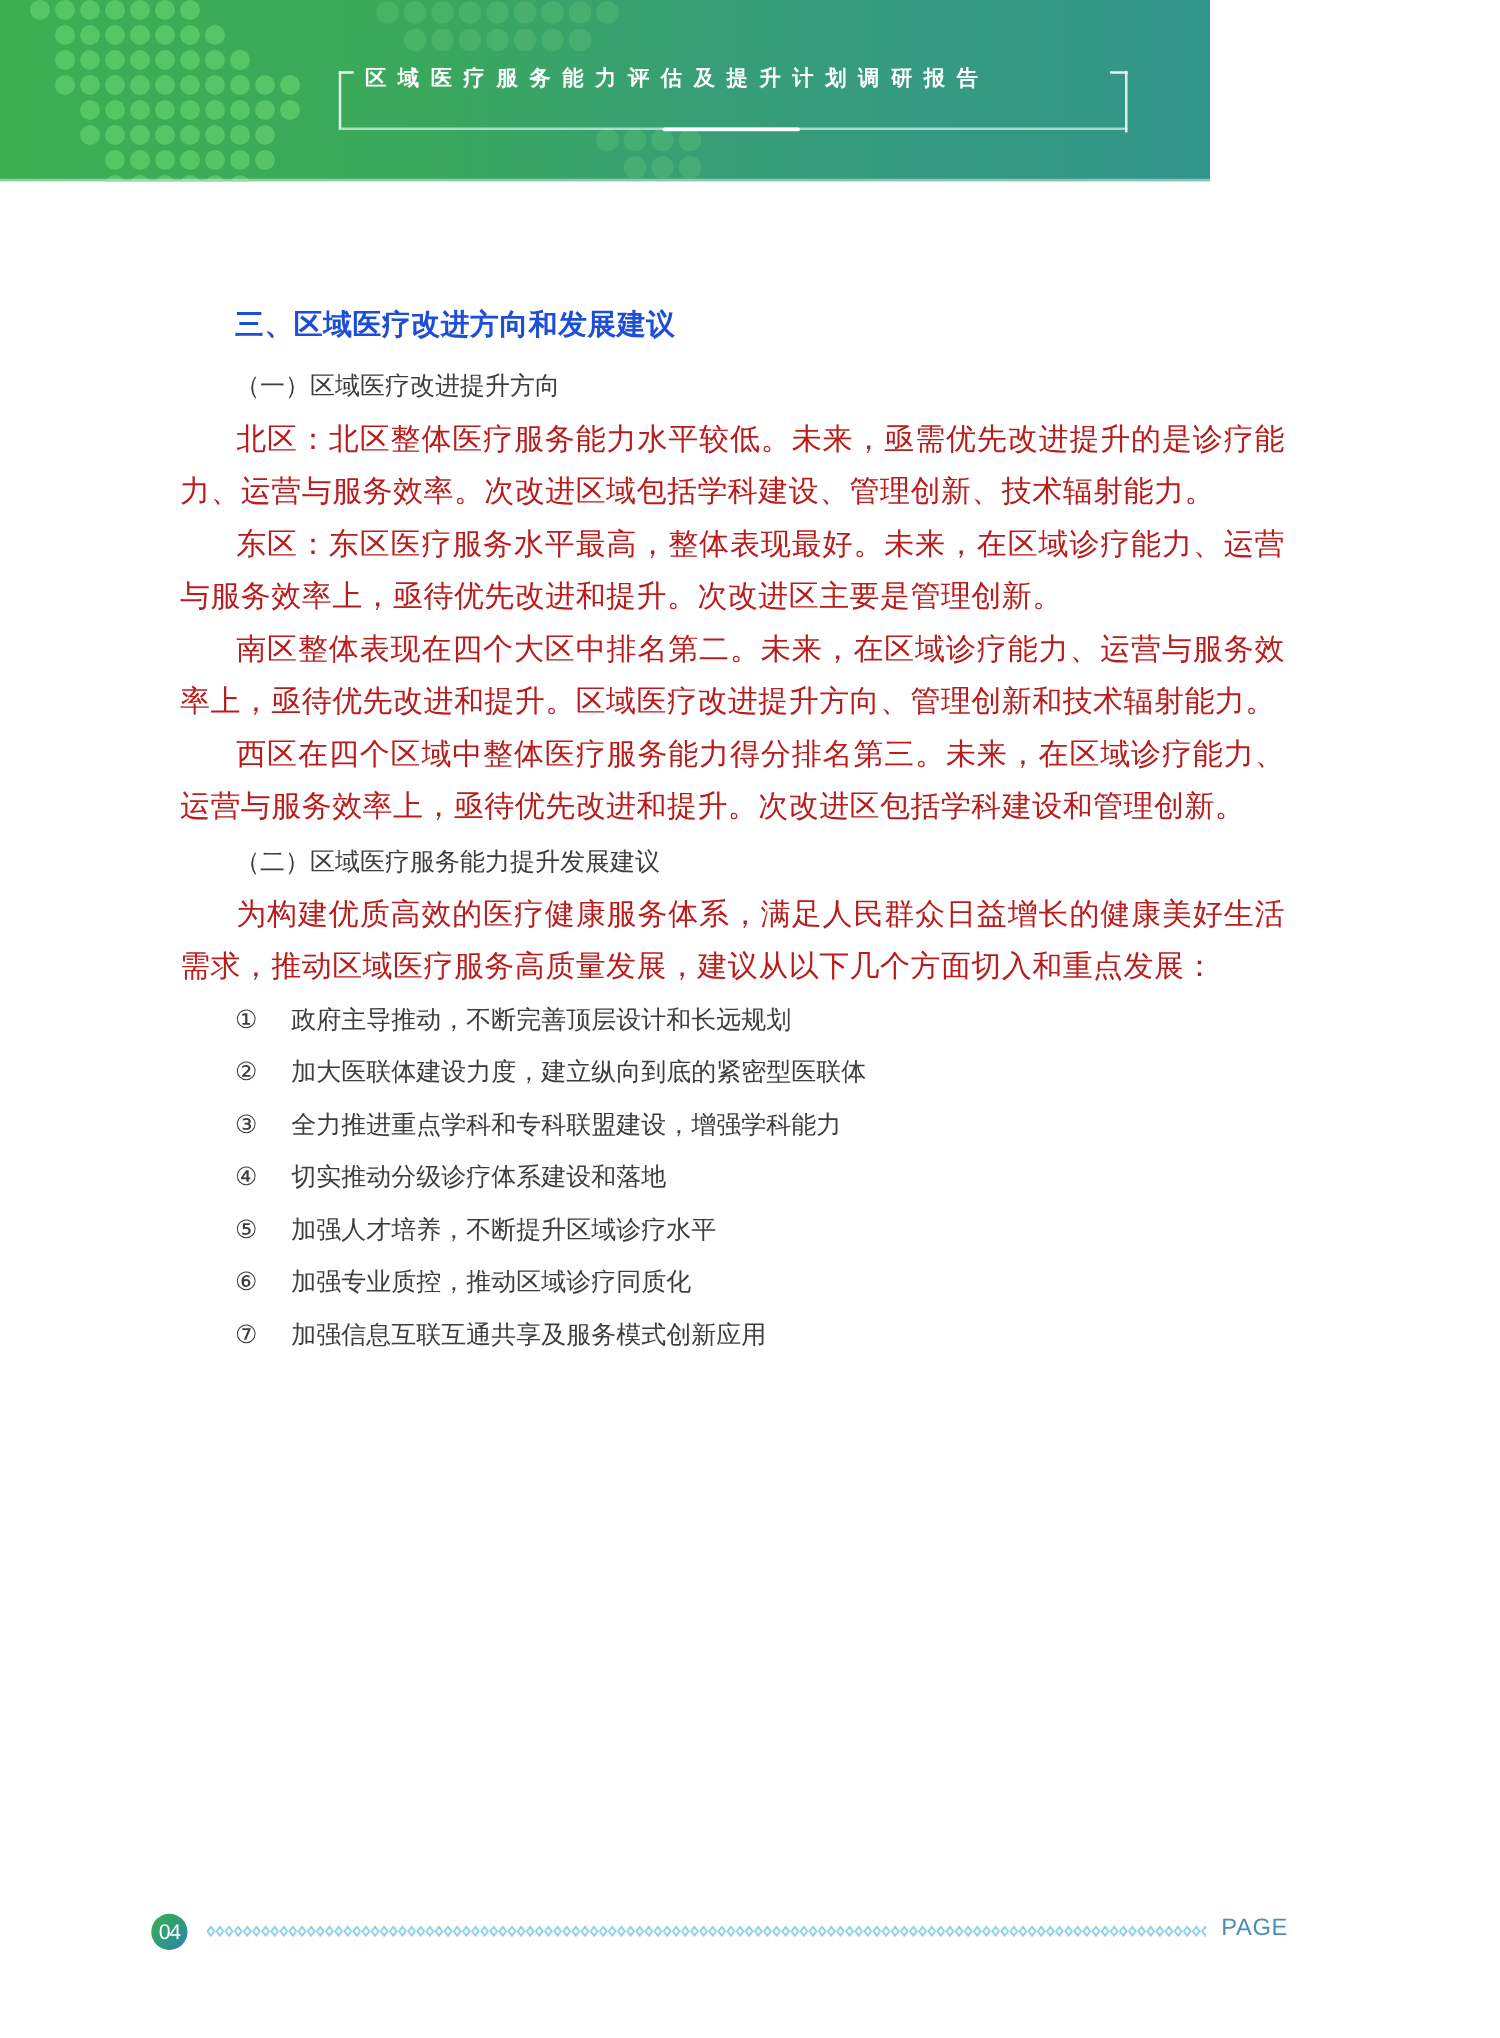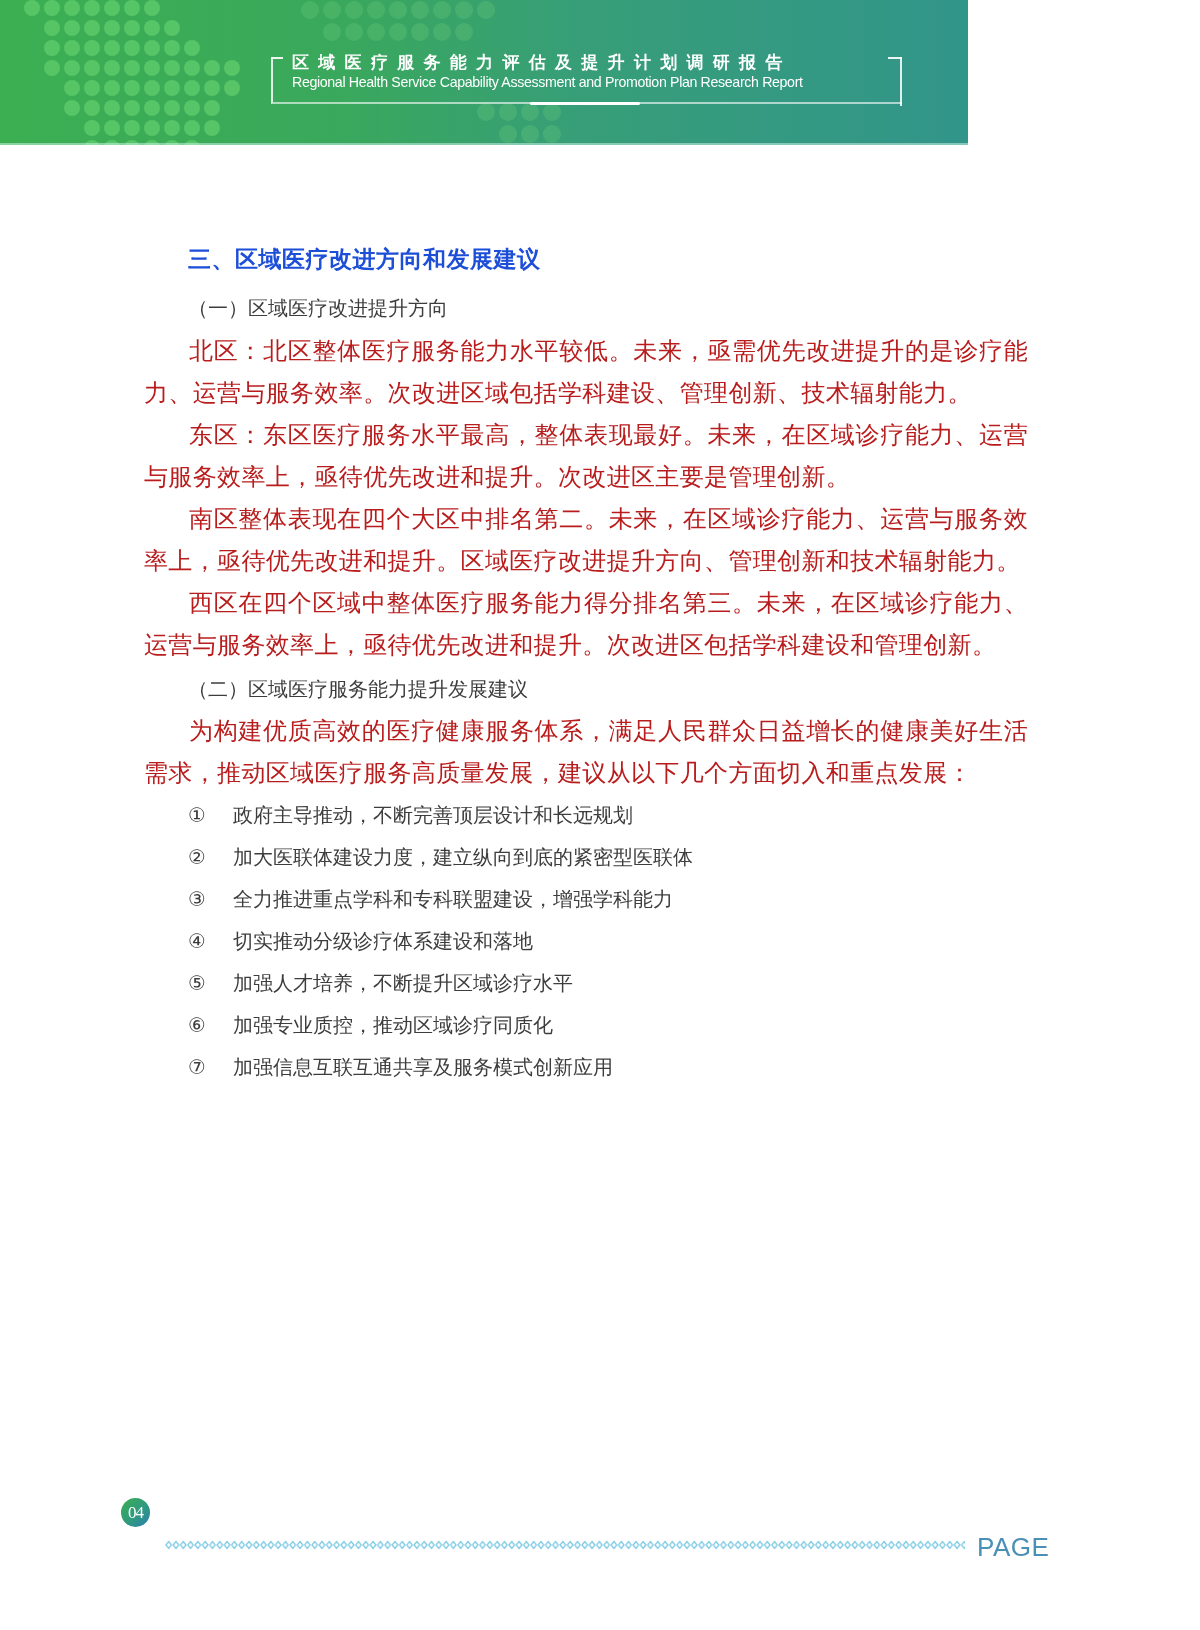--- a/index.html
+++ b/index.html
@@ -52,29 +52,29 @@
       position: absolute; left: 0; width: 884px;
       font-size: 24px; line-height: 42px; color: #b91c1c;
       text-indent: 45px; text-align: justify; text-align-last: left;
       letter-spacing: 0.35px;
     }
     .list-item { position: absolute; left: 44px; white-space: nowrap; font-size: 20px; color: #3d3d3d; }
     .list-num { display: inline-block; width: 45px; }
 
     
     .page-badge {
-      position: absolute; left: 121px; top: 1498px; width: 29px; height: 29px; border-radius: 50%;
+      position: absolute; left: 121px; top: 1531px; width: 29px; height: 29px; border-radius: 50%;
       background: linear-gradient(135deg, #3cae4f 0%, #2f9a80 55%, #2b7fb0 100%);
-      color: #ffffff; font-family: Liberation Serif, serif; font-size: 17px;
+      color: #ffffff; font-family: Liberation Sans, sans-serif; font-size: 17px;
       display: flex; align-items: center; justify-content: center; letter-spacing: -1px;
     }
     .footer-line { position: absolute; left: 165px; top: 1539px; width: 800px; height: 12px; }
     .page-label {
       position: absolute; left: 977px; top: 1532px;
-      font-family: "Liberation Sans", sans-serif; font-size: 26px; color: #4a8fb5; letter-spacing: 0.5px;
+      font-family: "Liberation Sans", sans-serif; font-size: 19px; color: #4a8fb5; letter-spacing: 0.5px;
     }
   </style>
 </head>
 <body>
 
 <div class="banner">
   <svg class="dots" viewBox="0 0 260 145">
     <g fill="#5cc96a" fill-opacity="0.85">
 
       <circle cx="32" cy="8" r="8"></circle>
@@ -176,21 +176,20 @@
     </g>
   </svg>
 
   <div class="frame"></div>
   <div class="frame-tl"></div>
   <div class="frame-tr"></div>
   <div class="frame-r"></div>
   <div class="frame-glow"></div>
 
   <div class="banner-title">区域医疗服务能力评估及提升计划调研报告</div>
-  <div class="banner-subtitle">Regional Health Service Capability Assessment and Promotion Plan Research Report</div>
 </div>
 
 <div class="content">
   <div class="section-title">三、区域医疗改进方向和发展建议</div>
 
   <div class="subhead" style="left:44px; top:295px;">（一）区域医疗改进提升方向</div>
 
   <p class="para" style="top:330px;">北区：北区整体医疗服务能力水平较低。未来，亟需优先改进提升的是诊疗能力、运营与服务效率。次改进区域包括学科建设、管理创新、技术辐射能力。</p>
   <p class="para" style="top:414px;">东区：东区医疗服务水平最高，整体表现最好。未来，在区域诊疗能力、运营与服务效率上，亟待优先改进和提升。次改进区主要是管理创新。</p>
   <p class="para" style="top:498px;">南区整体表现在四个大区中排名第二。未来，在区域诊疗能力、运营与服务效率上，亟待优先改进和提升。区域医疗改进提升方向、管理创新和技术辐射能力。</p>

